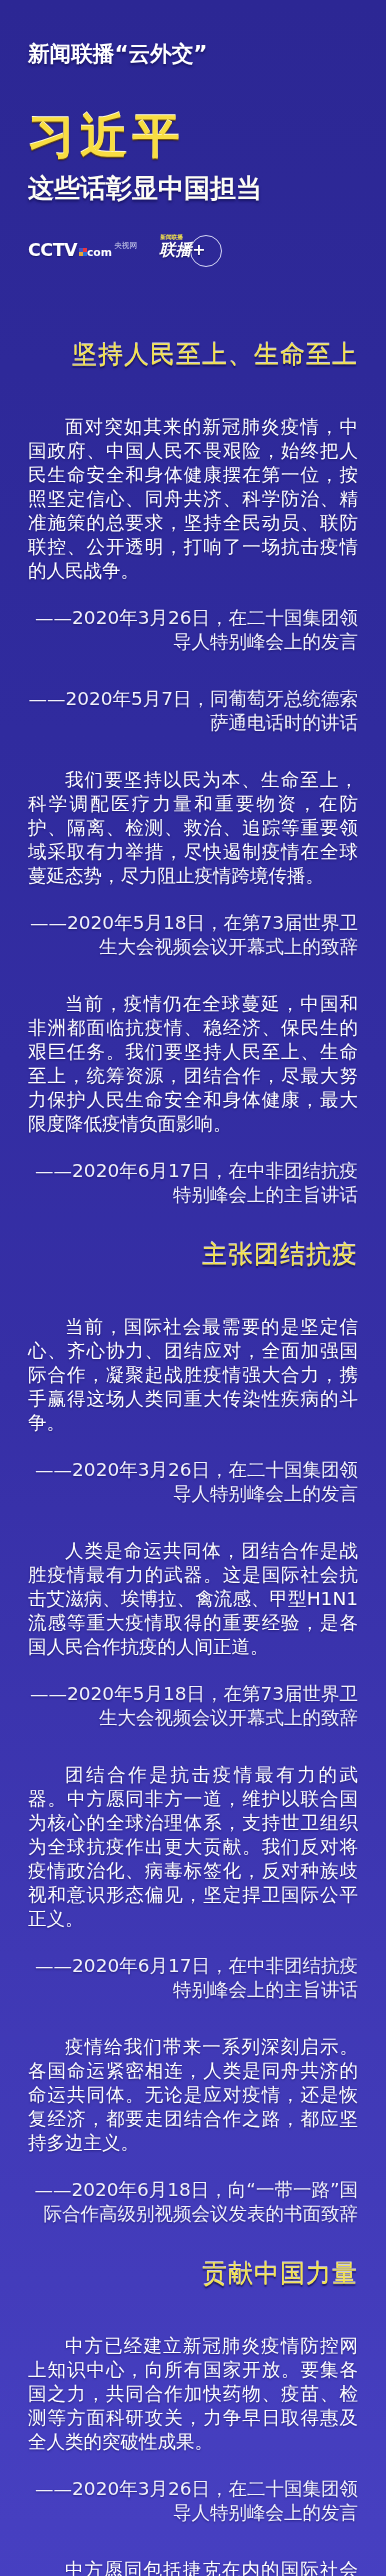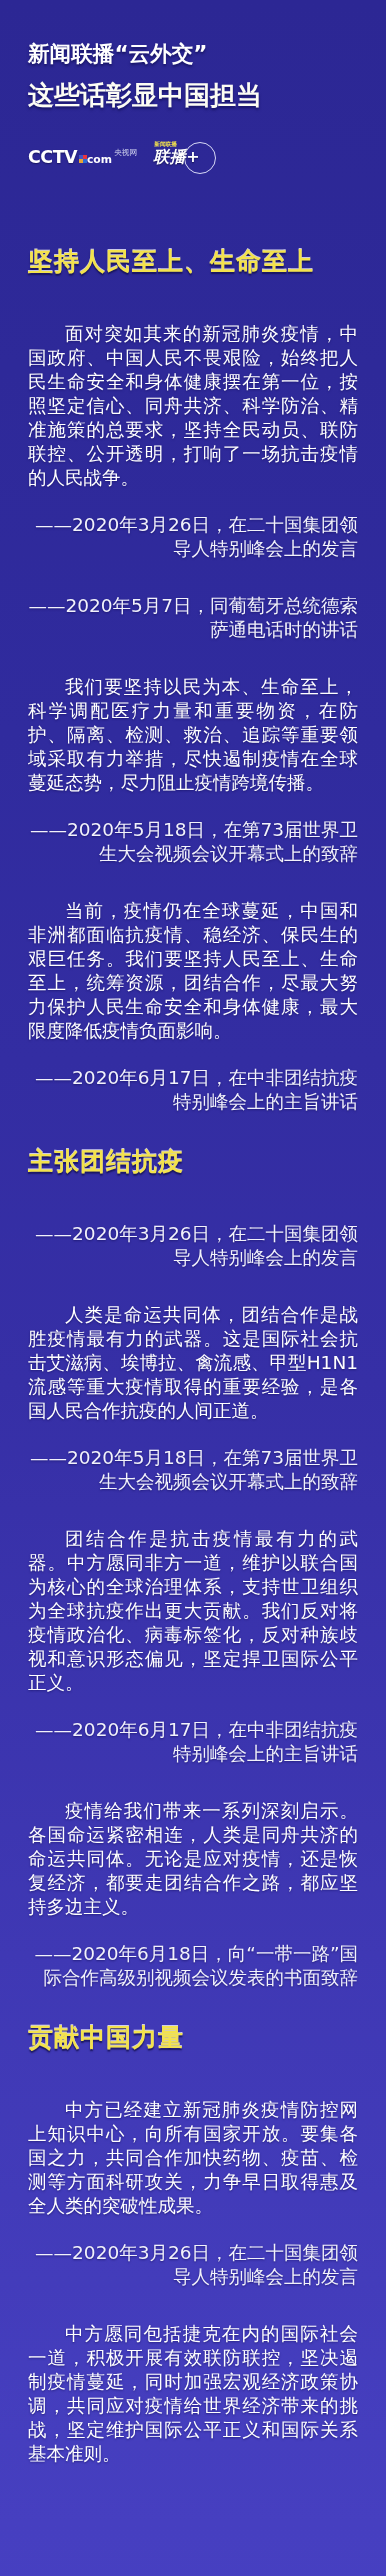--- a/index.html
+++ b/index.html
@@ -26,40 +26,40 @@
     font-size:47px;font-weight:bold;line-height:49px;letter-spacing:5.2px;
     color:#f8dd42;
     text-shadow:0 -1px 0 #fffbe0, 0 2.1px 1.5px rgba(40,20,10,.55), 0 1px 0 #c99a18;
   }
   .subtitle{
     margin-top:13.4px;
     font-size:26px;font-weight:bold;line-height:31px;color:#fdfdf4;
     text-shadow:0 1.5px 2.6px rgba(15,12,80,.75);
   }
   
-  .logos{display:flex;align-items:center;gap:16px;margin-top:29px;height:34px;}
+  .logos{display:flex;align-items:center;gap:22px;margin-top:29px;height:34px;}
   .cctv{display:flex;align-items:flex-end;gap:2.1px;}
   .cctv-word{font-size:17.5px;font-weight:bold;line-height:17.5px;color:#fff;
     text-shadow:0 1px 1.5px rgba(10,10,60,.6);letter-spacing:-0.5px;}
   .cctv-col{display:flex;flex-direction:row;align-items:flex-start;line-height:1;}
   .cctv-sq{width:7.7px;height:7.7px;margin-bottom:1px;
     background:conic-gradient(#e9353f 0 25%, #2b6bd8 0 50%, #e9a435 0 75%, #4056c8 0 100%);}
   .cctv-com{font-size:10.8px;font-weight:bold;color:#fff;line-height:10.8px;}
   .cctv-site{font-size:7.7px;color:#cfd2ee;line-height:7.7px;margin-bottom:9px;text-align:center;}
   .lianbo{position:relative;height:34px;display:flex;align-items:center;padding-right:15.5px;}
   .lb-circle{position:absolute;right:0;top:2.1px;width:30px;height:30px;border:1.5px solid #e9ebff;
     border-radius:50%;opacity:.9;}
   .lb-small{position:absolute;left:1px;top:1px;font-size:5.7px;color:#f3e24c;font-weight:bold;}
   .lb-main{position:relative;font-size:16px;font-weight:bold;font-style:italic;color:#fff;
     text-shadow:0 1px 1.5px rgba(10,10,60,.7);letter-spacing:0.5px;}
   
   .sec{margin-top:23px;}
   .sec:first-of-type{margin-top:0;}
   .hd{
-    font-size:25px;font-weight:bold;line-height:30px;text-align:left;
+    font-size:25px;font-weight:normal;line-height:30px;text-align:right;
     color:#f3e24c;margin:0 0 45px 0;letter-spacing:1px;
     text-shadow:0 -1px 0 rgba(255,255,255,.75), 0 1.5px 1.5px rgba(20,16,80,.85);
   }
   .quote{margin-bottom:33px;}
   .qt{
     margin:0;font-size:18.5px;line-height:24px;color:#ffffff;
     text-indent:2em;text-align:justify;
     text-shadow:0 1px 2.1px rgba(18,14,90,.6);
   }
   .qc{
@@ -69,20 +69,21 @@
   }
 </style>
 </head>
 <body>
 
 <div id="page">
   <div class="content">
 
     <div class="masthead">
       <div class="small-title">新闻联播“云外交”</div>
+      <div class="big-title">习近平</div>
       <div class="subtitle">这些话彰显中国担当</div>
 
       <div class="logos">
         <div class="cctv">
           <span class="cctv-word">CCTV</span>
           <span class="cctv-col">
             <span class="cctv-sq"></span>
             <span class="cctv-com">com</span>
           </span>
           <span class="cctv-site">央视网</span>
@@ -110,20 +111,21 @@
       </div>
       <div class="quote">
         <p class="qt">当前，疫情仍在全球蔓延，中国和非洲都面临抗疫情、稳经济、保民生的艰巨任务。我们要坚持人民至上、生命至上，统筹资源，团结合作，尽最大努力保护人民生命安全和身体健康，最大限度降低疫情负面影响。</p>
         <p class="qc">——2020年6月17日，在中非团结抗疫特别峰会上的主旨讲话</p>
       </div>
     </div>
 
     <div class="sec">
       <div class="hd">主张团结抗疫</div>
       <div class="quote">
+        <p class="qt">当前，国际社会最需要的是坚定信心、齐心协力、团结应对，全面加强国际合作，凝聚起战胜疫情强大合力，携手赢得这场人类同重大传染性疾病的斗争。</p>
         <p class="qc">——2020年3月26日，在二十国集团领导人特别峰会上的发言</p>
       </div>
       <div class="quote">
         <p class="qt">人类是命运共同体，团结合作是战胜疫情最有力的武器。这是国际社会抗击艾滋病、埃博拉、禽流感、甲型H1N1流感等重大疫情取得的重要经验，是各国人民合作抗疫的人间正道。</p>
         <p class="qc">——2020年5月18日，在第73届世界卫生大会视频会议开幕式上的致辞</p>
       </div>
       <div class="quote">
         <p class="qt">团结合作是抗击疫情最有力的武器。中方愿同非方一道，维护以联合国为核心的全球治理体系，支持世卫组织为全球抗疫作出更大贡献。我们反对将疫情政治化、病毒标签化，反对种族歧视和意识形态偏见，坚定捍卫国际公平正义。</p>
         <p class="qc">——2020年6月17日，在中非团结抗疫特别峰会上的主旨讲话</p>
       </div>

